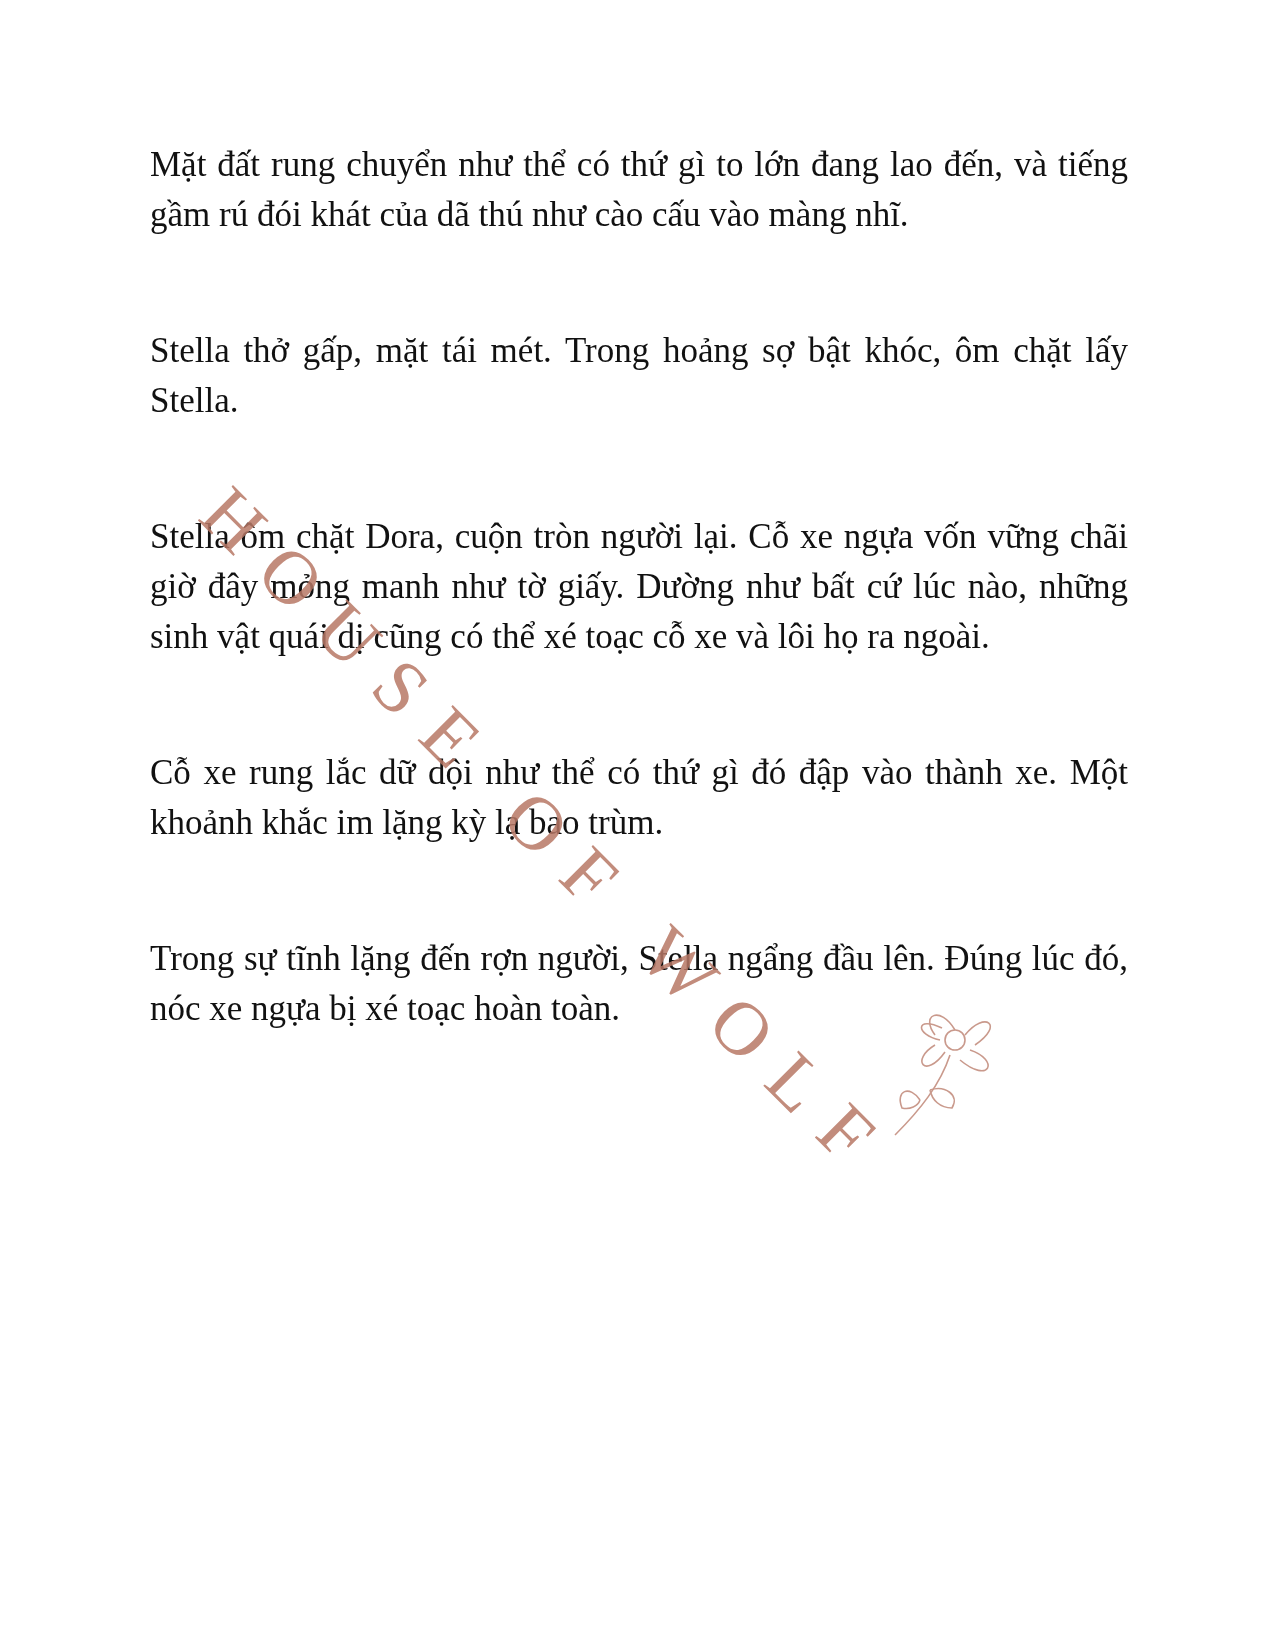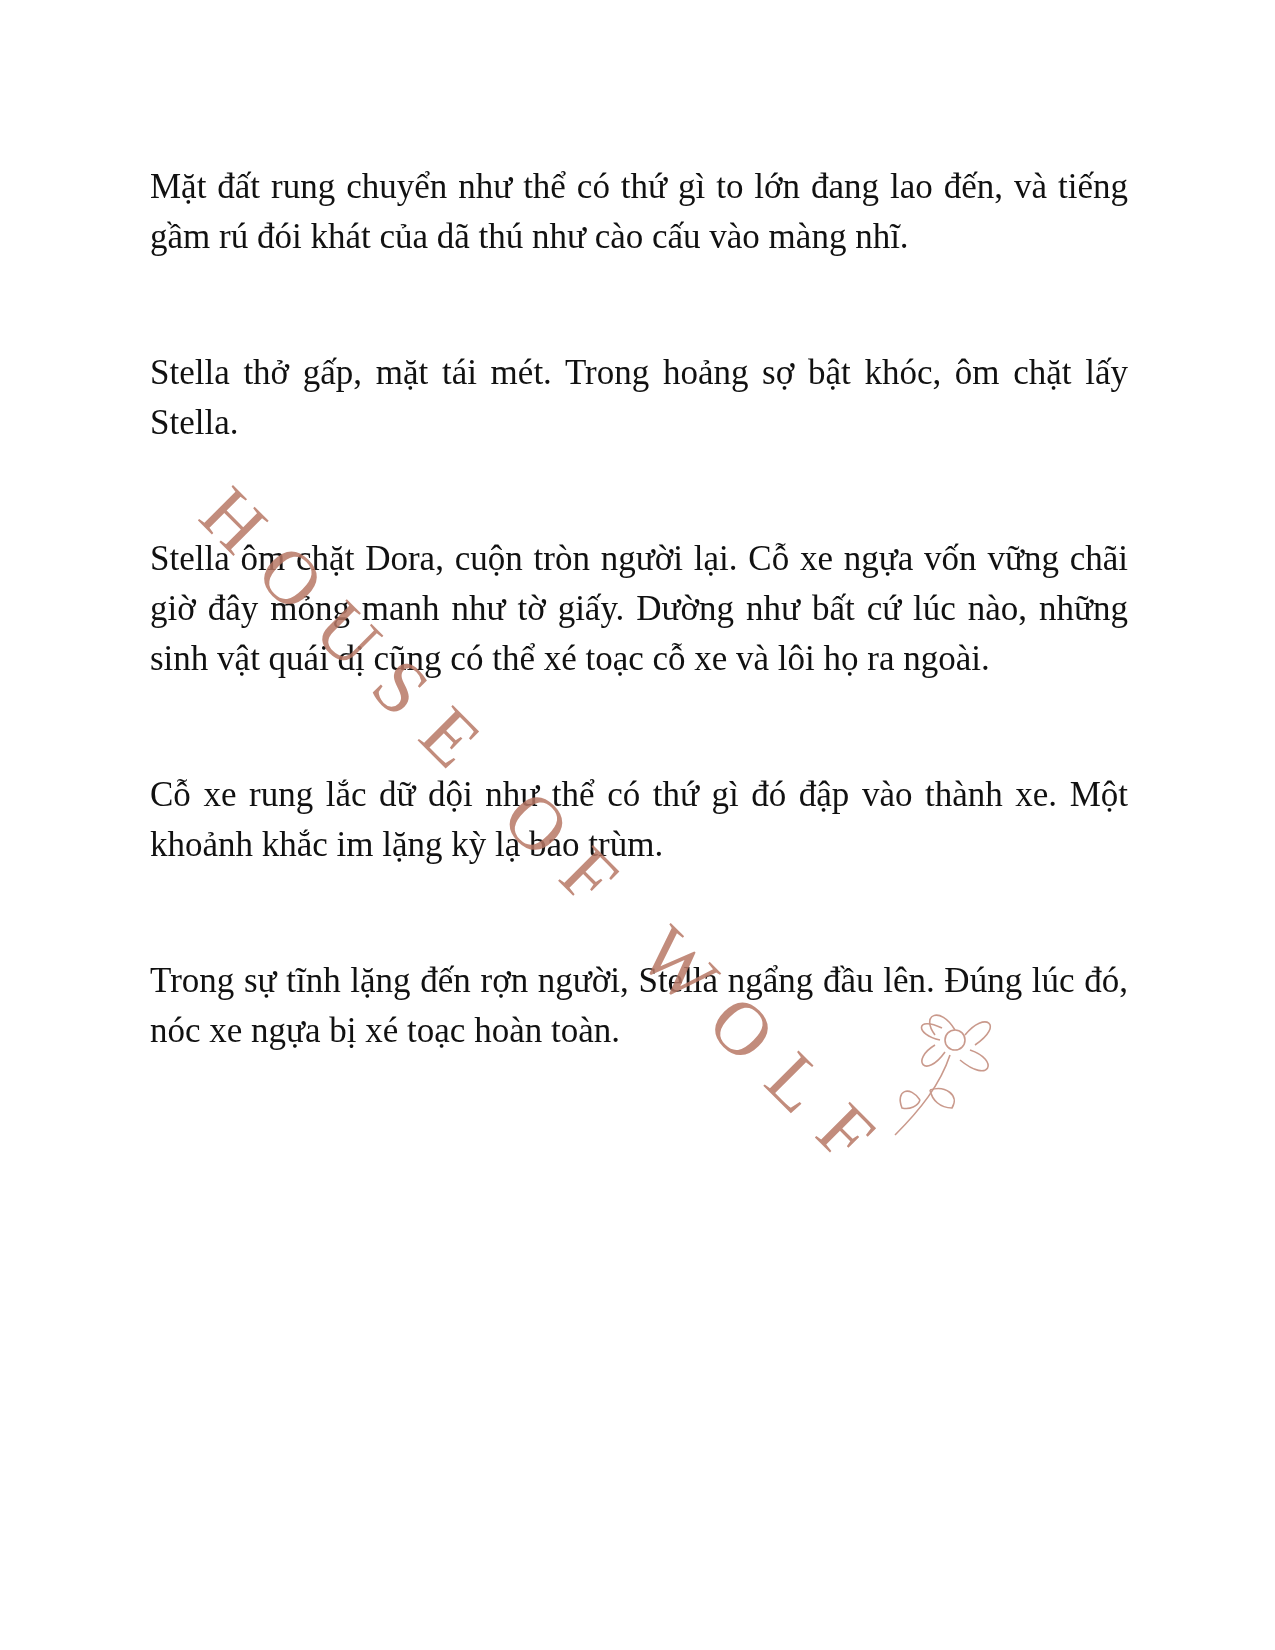--- a/index.html
+++ b/index.html
@@ -3,21 +3,20 @@
 <meta charset="utf-8">
 <style>
   html, body { margin: 0; padding: 0; background: #ffffff; }
   body { width: 1275px; height: 1650px; position: relative; overflow: hidden; }
   .page { position: absolute; left: 0; top: 0; width: 1275px; height: 1650px; background: #fff; }
   .content {
     position: absolute; left: 150px; top: 140px; width: 978px;
     font-family: "Liberation Serif", "DejaVu Serif", serif;
     font-size: 35px; line-height: 50px; color: #111;
     z-index: 2;
-    margin-top: 22px;
   }
   .para { margin: 0; text-align: justify; }
   .para.gap { margin-top: 86px; }
   .watermark {
     position: absolute; left: 0; top: 0; width: 1275px; height: 1650px;
     pointer-events: none; z-index: 3;
   }
   .wm-text {
     position: absolute; left: 245px; top: 470px;
     transform-origin: 0 0; transform: rotate(45deg);

